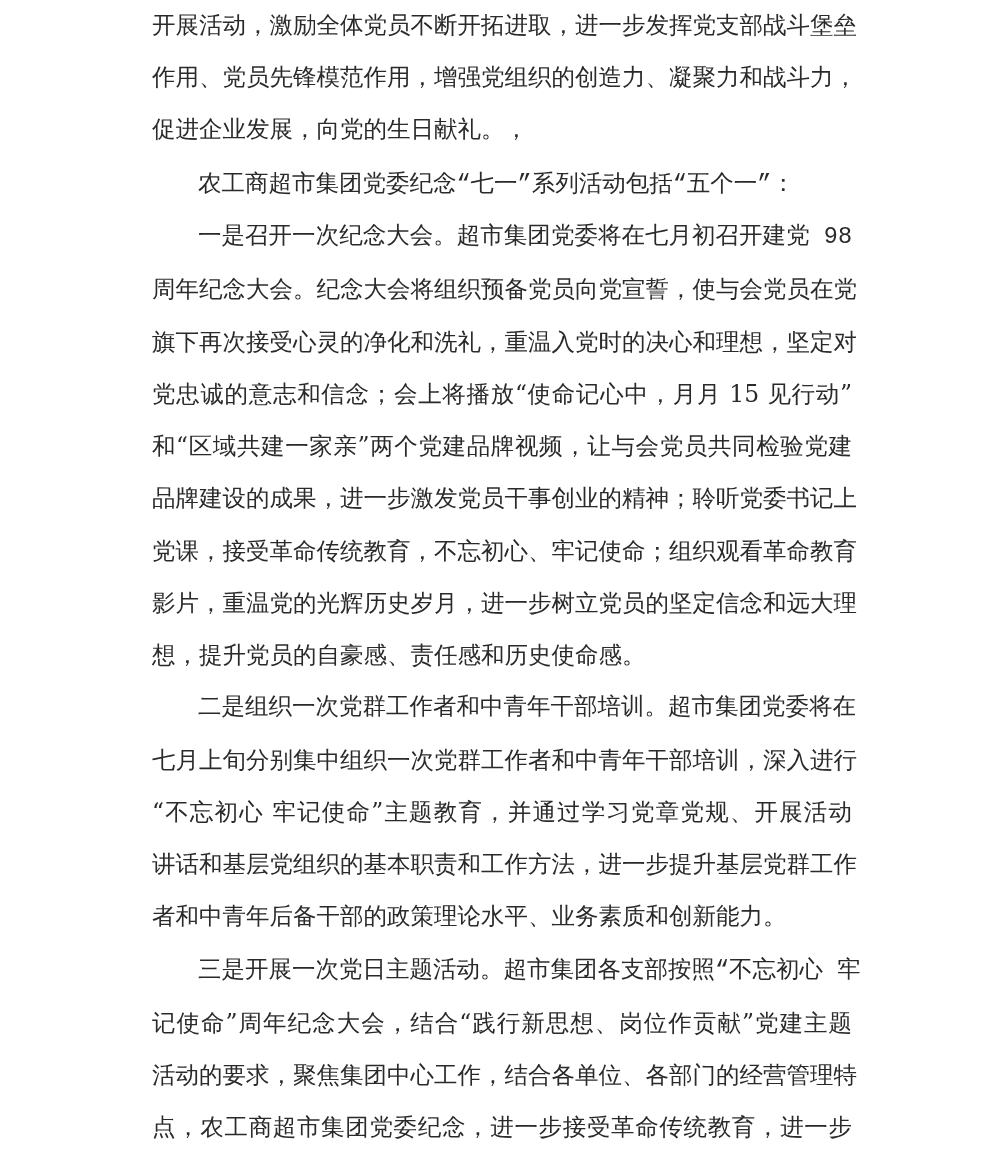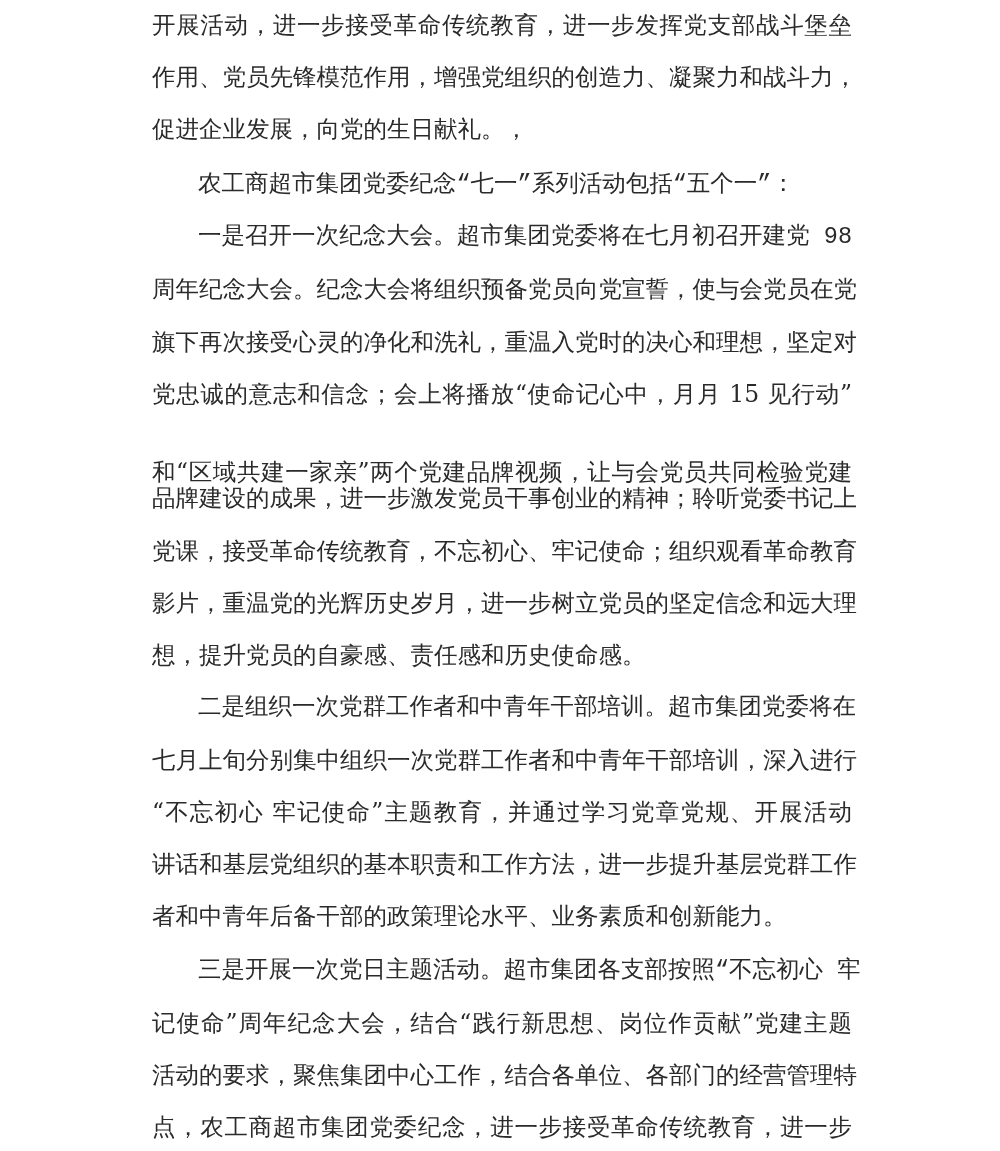--- a/index.html
+++ b/index.html
@@ -15,31 +15,31 @@
     letter-spacing: 0;
   }
   .line.last { text-align-last: left; }
   .line.indent { left: 46px; width: 654px; font-family: Liberation Mono, monospace; }
 </style>
 </head>
 <body>
 
 <div class="page">
 
-  <div class="line" style="top:10px">开展活动，进一步接受革命传统教育，进一步发挥党支部战斗堡垒</div>
+  <div class="line" style="top:10px">开展活动，激励全体党员不断开拓进取，进一步发挥党支部战斗堡垒</div>
   <div class="line" style="top:62px">作用、党员先锋模范作用，增强党组织的创造力、凝聚力和战斗力，</div>
   <div class="line last" style="top:114px">促进企业发展，向党的生日献礼。，</div>
 
   <div class="line indent last" style="top:170px">农工商超市集团党委纪念“七一”系列活动包括“五个一”：</div>
 
   <div class="line indent" style="top:222px">一是召开一次纪念大会。超市集团党委将在七月初召开建党 98</div>
   <div class="line" style="top:274px">周年纪念大会。纪念大会将组织预备党员向党宣誓，使与会党员在党</div>
   <div class="line" style="top:327px">旗下再次接受心灵的净化和洗礼，重温入党时的决心和理想，坚定对</div>
   <div class="line" style="top:379px">党忠诚的意志和信念；会上将播放“使命记心中，月月 15 见行动”</div>
-  <div class="line" style="top:457px">和“区域共建一家亲”两个党建品牌视频，让与会党员共同检验党建</div>
+  <div class="line" style="top:431px">和“区域共建一家亲”两个党建品牌视频，让与会党员共同检验党建</div>
   <div class="line" style="top:483px">品牌建设的成果，进一步激发党员干事创业的精神；聆听党委书记上</div>
   <div class="line" style="top:536px">党课，接受革命传统教育，不忘初心、牢记使命；组织观看革命教育</div>
   <div class="line" style="top:588px">影片，重温党的光辉历史岁月，进一步树立党员的坚定信念和远大理</div>
   <div class="line last" style="top:640px">想，提升党员的自豪感、责任感和历史使命感。</div>
 
   <div class="line indent" style="top:693px">二是组织一次党群工作者和中青年干部培训。超市集团党委将在</div>
   <div class="line" style="top:745px">七月上旬分别集中组织一次党群工作者和中青年干部培训，深入进行</div>
   <div class="line" style="top:797px">“不忘初心 牢记使命”主题教育，并通过学习党章党规、开展活动</div>
   <div class="line" style="top:849px">讲话和基层党组织的基本职责和工作方法，进一步提升基层党群工作</div>
   <div class="line last" style="top:901px">者和中青年后备干部的政策理论水平、业务素质和创新能力。</div>

